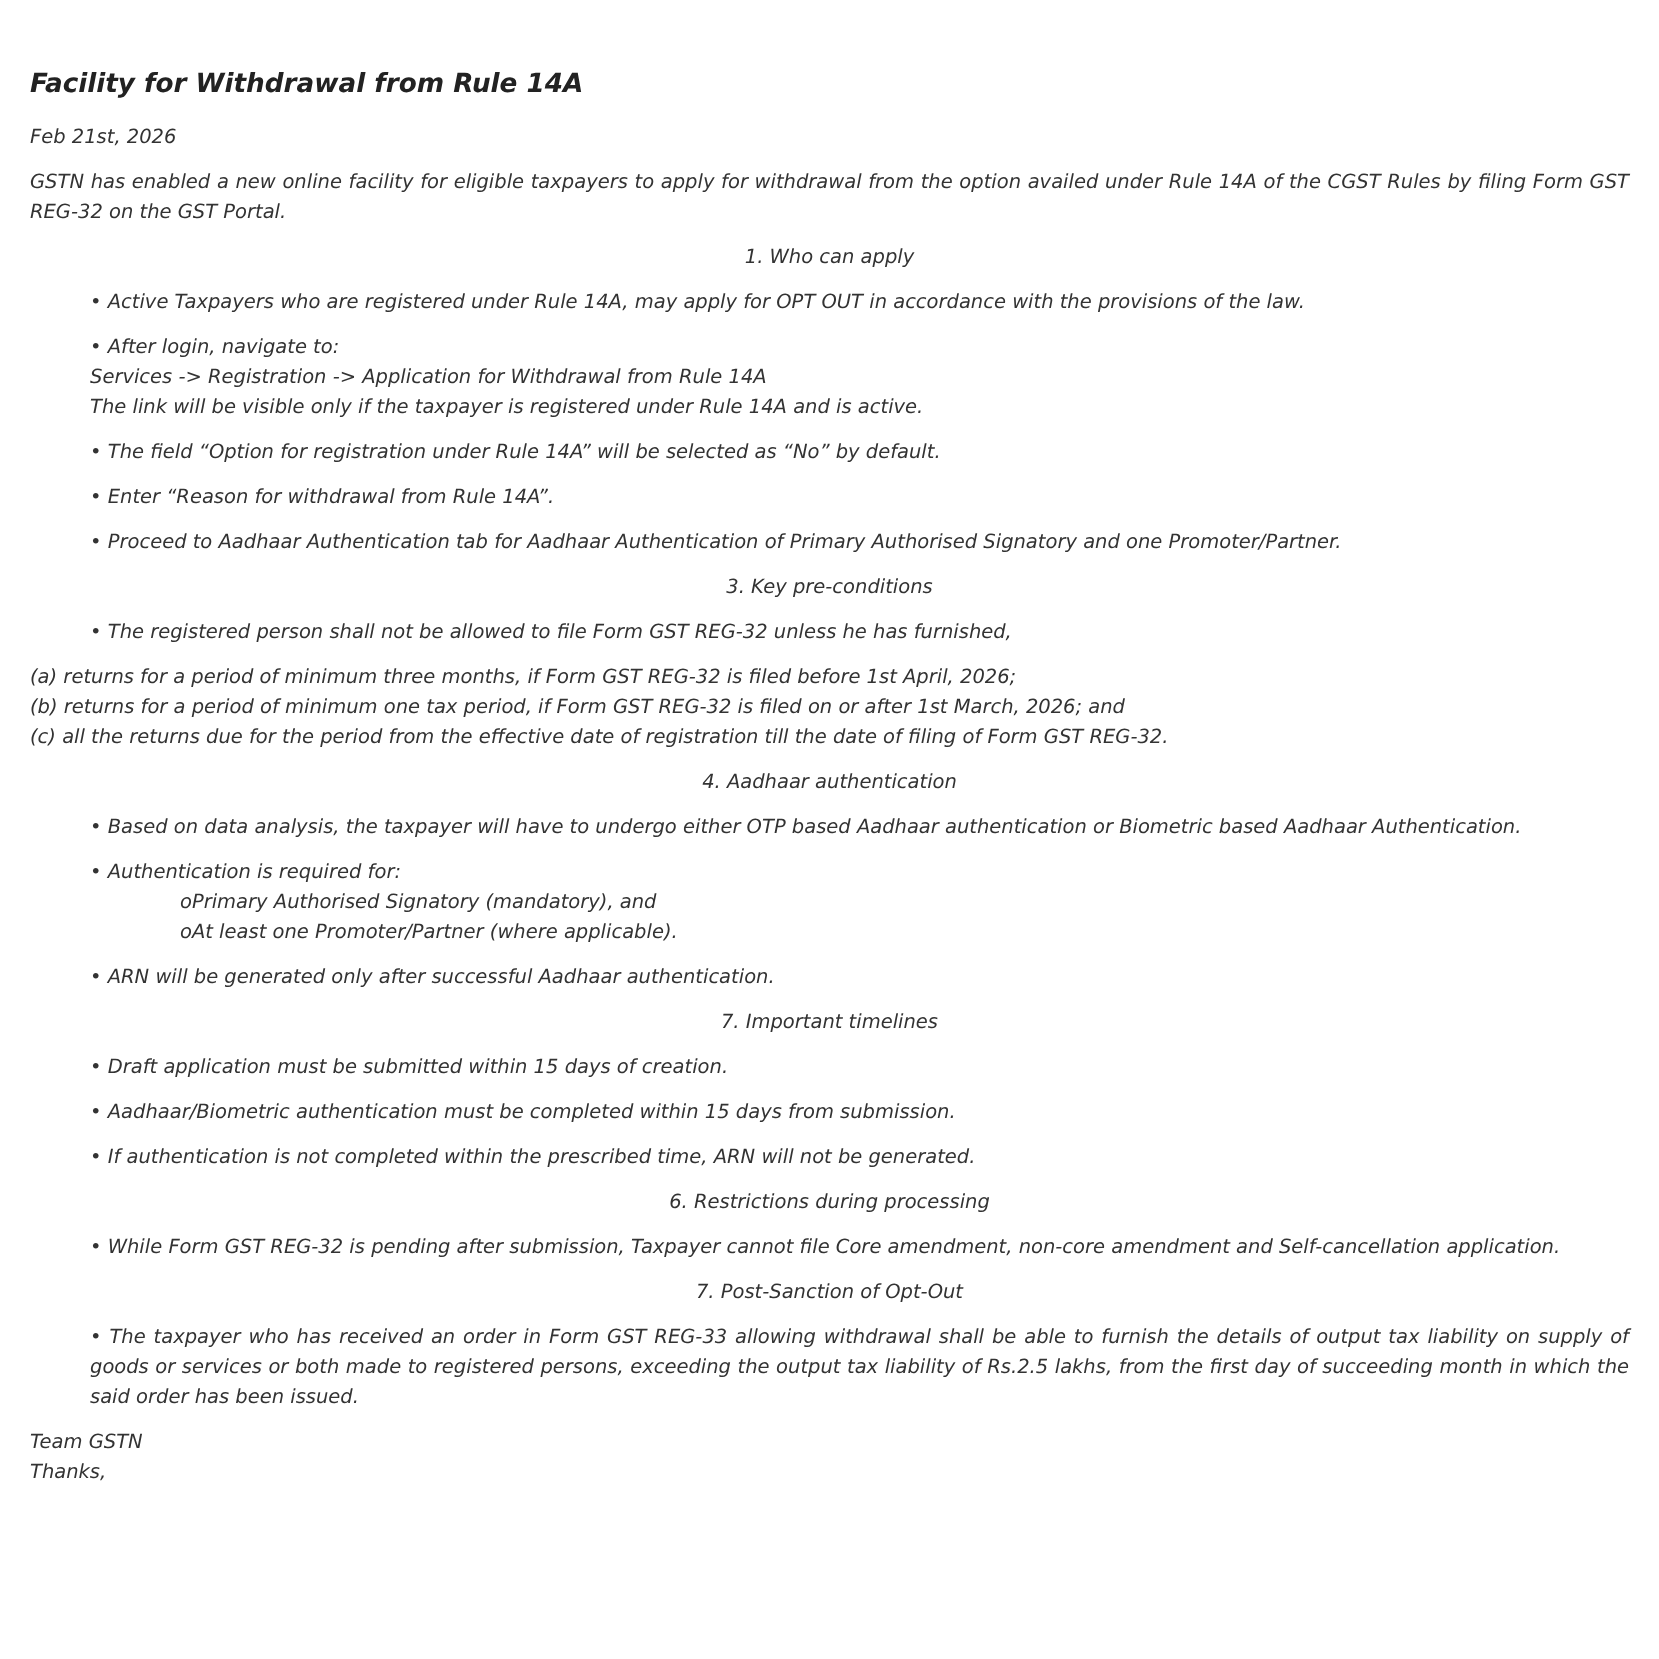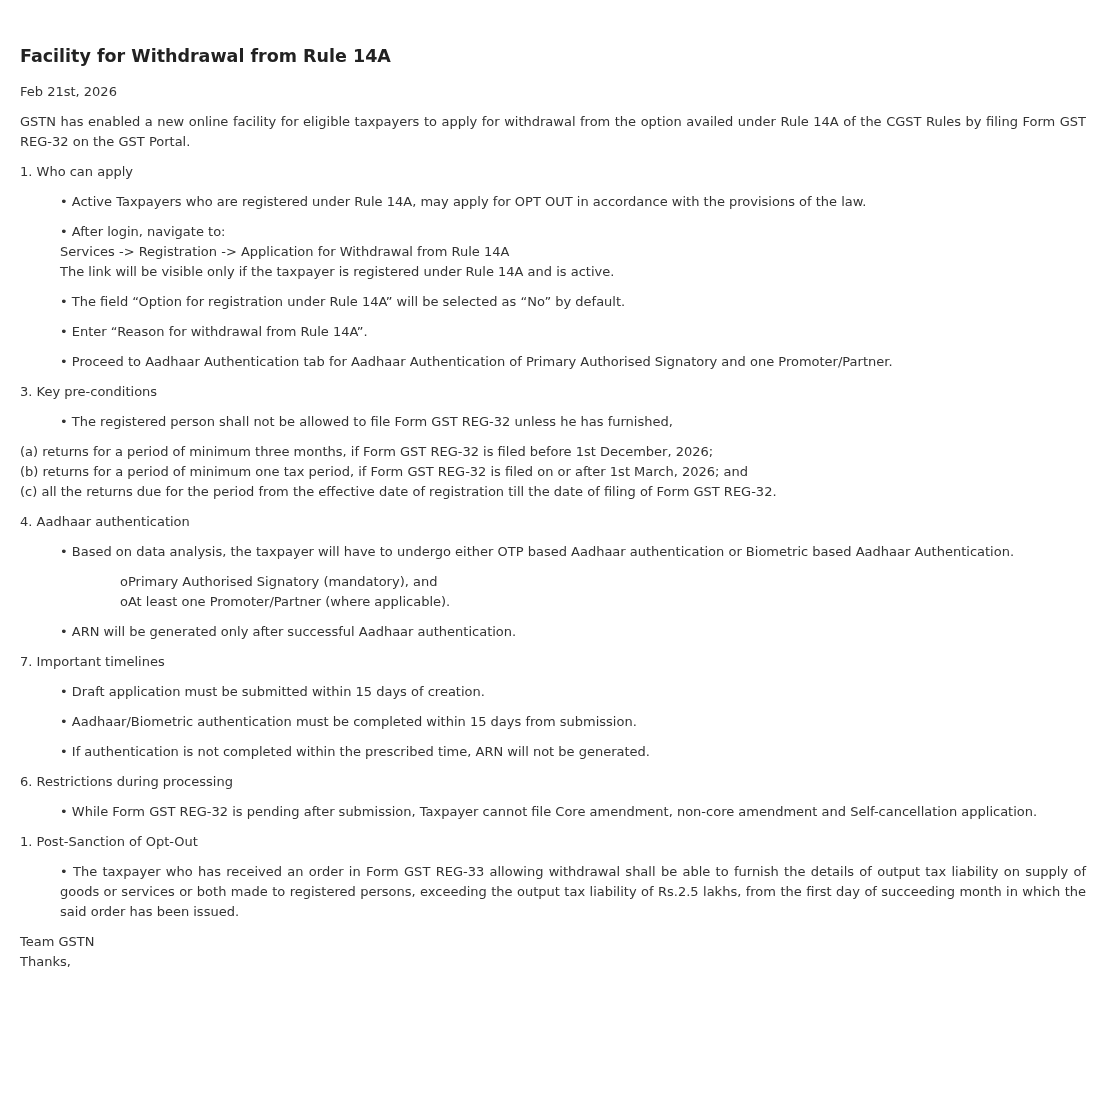--- a/index.html
+++ b/index.html
@@ -12,37 +12,39 @@
     width: 1106px;
     min-height: 1106px;
     color: #333333;
     font-family: "DejaVu Sans", "Liberation Sans", sans-serif;
     font-size: 13px;
     line-height: 20px;
   }
   .doc {
     width: 1106px;
     padding: 44px 20px 40px 20px;
+    font-style: italic;
   }
   .page-title {
     font-size: 17.5px;
     line-height: 24px;
     font-weight: bold;
     color: #222222;
     margin: 0 0 14px 0;
   }
   .date-line {
     margin: 0 0 10px 0;
   }
   .intro {
     margin: 10px 0;
     text-align: justify;
   }
   .heading {
-    margin: 10px 0;
+    margin: 10px 18px;
+    text-align: center;
   }
   .bullet {
     margin: 10px 0 10px 40px;
   }
   .bullet.justify {
     text-align: justify;
   }
   .sub {
     margin-left: 60px;
   }
@@ -77,50 +79,51 @@
         <div><span>•</span> <span>Enter “Reason for withdrawal from Rule 14A”.</span></div>
       </div>
       <div class="bullet">
         <div><span>•</span> <span>Proceed to Aadhaar Authentication tab for Aadhaar Authentication of Primary Authorised Signatory and one Promoter/Partner.</span></div>
       </div>
       <div class="heading">3. Key pre-conditions</div>
       <div class="bullet">
         <div><span>•</span> <span>The registered person shall not be allowed to file Form GST REG-32 unless he has furnished,</span></div>
       </div>
       <div class="plain">
-        <div>(a) returns for a period of minimum three months, if Form GST REG-32 is filed before 1st December, 2026;</div>
+        <div>(a) returns for a period of minimum three months, if Form GST REG-32 is filed before 1st April, 2026;</div>
         <div>(b) returns for a period of minimum one tax period, if Form GST REG-32 is filed on or after 1st March, 2026; and</div>
         <div>(c) all the returns due for the period from the effective date of registration till the date of filing of Form GST REG-32.</div>
       </div>
       <div class="heading">4. Aadhaar authentication</div>
       <div class="bullet justify">
         <div><span>•</span> <span>Based on data analysis, the taxpayer will have to undergo either OTP based Aadhaar authentication or Biometric based Aadhaar Authentication.</span></div>
       </div>
       <div class="bullet">
+        <div><span>•</span> <span>Authentication is required for:</span></div>
         <div class="sub">oPrimary Authorised Signatory (mandatory), and</div>
         <div class="sub">oAt least one Promoter/Partner (where applicable).</div>
       </div>
       <div class="bullet">
         <div><span>•</span> <span>ARN will be generated only after successful Aadhaar authentication.</span></div>
       </div>
       <div class="heading">7. Important timelines</div>
       <div class="bullet">
         <div><span>•</span> <span>Draft application must be submitted within 15 days of creation.</span></div>
       </div>
       <div class="bullet">
         <div><span>•</span> <span>Aadhaar/Biometric authentication must be completed within 15 days from submission.</span></div>
       </div>
       <div class="bullet">
         <div><span>•</span> <span>If authentication is not completed within the prescribed time, ARN will not be generated.</span></div>
       </div>
       <div class="heading">6. Restrictions during processing</div>
       <div class="bullet justify">
         <div><span>•</span> <span>While Form GST REG-32 is pending after submission, Taxpayer cannot file Core amendment, non-core amendment and Self-cancellation application.</span></div>
       </div>
-      <div class="heading">1. Post-Sanction of Opt-Out</div>
+      <div class="heading">7. Post-Sanction of Opt-Out</div>
       <div class="bullet justify">
         <div><span>•</span> <span>The taxpayer who has received an order in Form GST REG-33 allowing withdrawal shall be able to furnish the details of output tax liability on supply of goods or services or both made to registered persons, exceeding the output tax liability of Rs.2.5 lakhs, from the first day of succeeding month in which the said order has been issued.</span></div>
       </div>
     </div>
   <div class="closing">
     <div>Team GSTN</div>
     <div>Thanks,</div>
   </div>
 </div>
 

